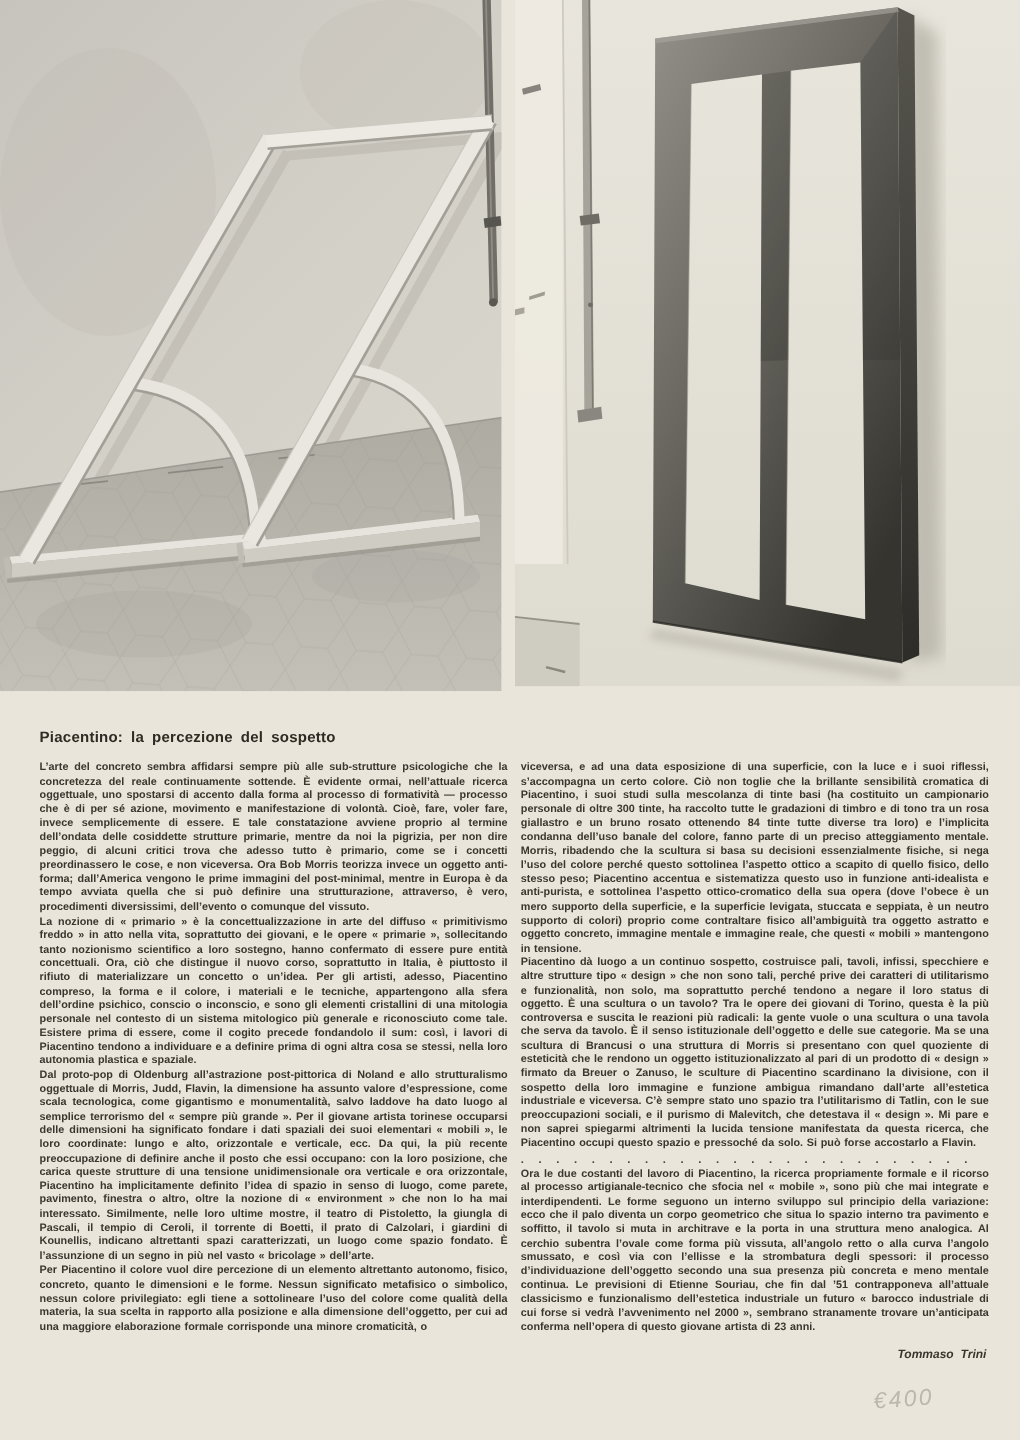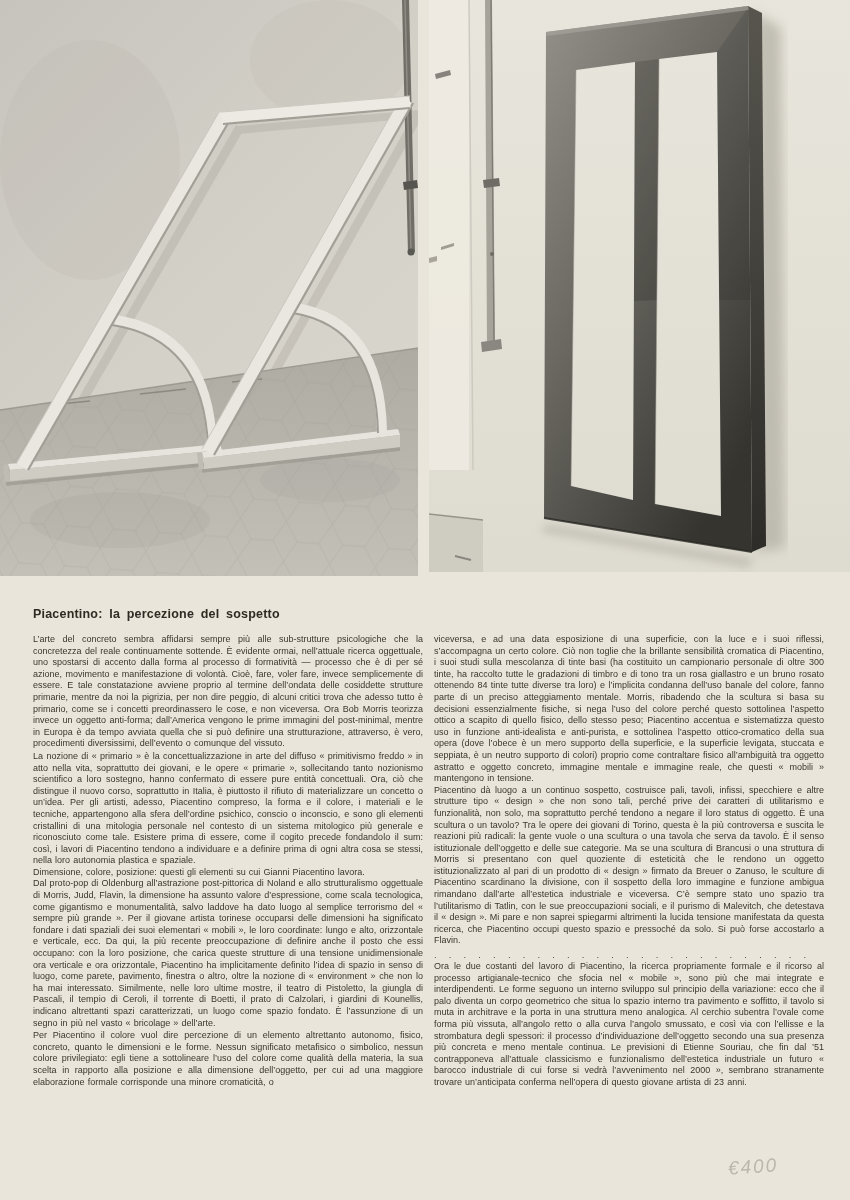--- a/index.html
+++ b/index.html
@@ -11,21 +11,21 @@
   .photo{position:absolute;top:0;overflow:hidden;}
   .photo svg{display:block;}
   .photo-left{left:0;width:418px;height:576px;}
   .photo-right{left:429px;width:421px;height:572px;}
 
   .article{position:absolute;left:33px;top:607px;width:791px;color:#3a362f;}
   .article h1{
     font-size:12.5px;font-weight:bold;color:#2e2a24;
     margin:0 0 13px 0;letter-spacing:.2px;word-spacing:3px;
   }
-  .columns{display:flex;gap:11px;}
+  .columns{display:flex;gap:11px;font-weight:bold;}
   .col{width:390px;}
   .para{
     font-size:9px;line-height:11.6px;text-align:justify;margin:0;
     word-spacing:.6px;hyphens:auto;-webkit-hyphens:auto;
   }
   .para.gap{margin-top:1px;}
   .dots{
     font-size:9.5px;line-height:11px;margin:2px 0 1px 0;color:#4a463f;
     word-spacing:9.5px;white-space:nowrap;overflow:hidden;
   }
@@ -199,28 +199,28 @@
       </g>
     </svg>
   </figure>
 
   <div class="article">
     <h1>Piacentino: la percezione del sospetto</h1>
     <div class="columns">
       <div class="col" id="col-left">
           <p class="para">L’arte del concreto sembra affidarsi sempre più alle sub-strutture psicologiche che la concretezza del reale continuamente sottende. È evidente ormai, nell’attuale ricerca oggettuale, uno spostarsi di accento dalla forma al processo di formatività — processo che è di per sé azione, movimento e manifestazione di volontà. Cioè, fare, voler fare, invece semplicemente di essere. E tale constatazione avviene proprio al termine dell’ondata delle cosiddette strutture primarie, mentre da noi la pigrizia, per non dire peggio, di alcuni critici trova che adesso tutto è primario, come se i concetti preordinassero le cose, e non viceversa. Ora Bob Morris teorizza invece un oggetto anti-forma; dall’America vengono le prime immagini del post-minimal, mentre in Europa è da tempo avviata quella che si può definire una strutturazione, attraverso, è vero, procedimenti diversissimi, dell’evento o comunque del vissuto.</p>
           <p class="para gap">La nozione di « primario » è la concettualizzazione in arte del diffuso « primitivismo freddo » in atto nella vita, soprattutto dei giovani, e le opere « primarie », sollecitando tanto nozionismo scientifico a loro sostegno, hanno confermato di essere pure entità concettuali. Ora, ciò che distingue il nuovo corso, soprattutto in Italia, è piuttosto il rifiuto di materializzare un concetto o un’idea. Per gli artisti, adesso, Piacentino compreso, la forma e il colore, i materiali e le tecniche, appartengono alla sfera dell’ordine psichico, conscio o inconscio, e sono gli elementi cristallini di una mitologia personale nel contesto di un sistema mitologico più generale e riconosciuto come tale. Esistere prima di essere, come il cogito precede fondandolo il sum: così, i lavori di Piacentino tendono a individuare e a definire prima di ogni altra cosa se stessi, nella loro autonomia plastica e spaziale.</p>
-          <p class="para">Dimensione, colore, posizione: questi gli elementi su cui Gianni Piacentino lavora.</p>
           <p class="para">Dal proto-pop di Oldenburg all’astrazione post-pittorica di Noland e allo strutturalismo oggettuale di Morris, Judd, Flavin, la dimensione ha assunto valore d’espressione, come scala tecnologica, come gigantismo e monumentalità, salvo laddove ha dato luogo al semplice terrorismo del « sempre più grande ». Per il giovane artista torinese occuparsi delle dimensioni ha significato fondare i dati spaziali dei suoi elementari « mobili », le loro coordinate: lungo e alto, orizzontale e verticale, ecc. Da qui, la più recente preoccupazione di definire anche il posto che essi occupano: con la loro posizione, che carica queste strutture di una tensione unidimensionale ora verticale e ora orizzontale, Piacentino ha implicitamente definito l’idea di spazio in senso di luogo, come parete, pavimento, finestra o altro, oltre la nozione di « environment » che non lo ha mai interessato. Similmente, nelle loro ultime mostre, il teatro di Pistoletto, la giungla di Pascali, il tempio di Ceroli, il torrente di Boetti, il prato di Calzolari, i giardini di Kounellis, indicano altrettanti spazi caratterizzati, un luogo come spazio fondato. È l’assunzione di un segno in più nel vasto « bricolage » dell’arte.</p>
           <p class="para gap">Per Piacentino il colore vuol dire percezione di un elemento altrettanto autonomo, fisico, concreto, quanto le dimensioni e le forme. Nessun significato metafisico o simbolico, nessun colore privilegiato: egli tiene a sottolineare l’uso del colore come qualità della materia, la sua scelta in rapporto alla posizione e alla dimensione dell’oggetto, per cui ad una maggiore elaborazione formale corrisponde una minore cromaticità, o</p>
         </div>
       <div class="col" id="col-right">
           <p class="para">viceversa, e ad una data esposizione di una superficie, con la luce e i suoi riflessi, s’accompagna un certo colore. Ciò non toglie che la brillante sensibilità cromatica di Piacentino, i suoi studi sulla mescolanza di tinte basi (ha costituito un campionario personale di oltre 300 tinte, ha raccolto tutte le gradazioni di timbro e di tono tra un rosa giallastro e un bruno rosato ottenendo 84 tinte tutte diverse tra loro) e l’implicita condanna dell’uso banale del colore, fanno parte di un preciso atteggiamento mentale. Morris, ribadendo che la scultura si basa su decisioni essenzialmente fisiche, si nega l’uso del colore perché questo sottolinea l’aspetto ottico a scapito di quello fisico, dello stesso peso; Piacentino accentua e sistematizza questo uso in funzione anti-idealista e anti-purista, e sottolinea l’aspetto ottico-cromatico della sua opera (dove l’obece è un mero supporto della superficie, e la superficie levigata, stuccata e seppiata, è un neutro supporto di colori) proprio come contraltare fisico all’ambiguità tra oggetto astratto e oggetto concreto, immagine mentale e immagine reale, che questi « mobili » mantengono in tensione.</p>
           <p class="para">Piacentino dà luogo a un continuo sospetto, costruisce pali, tavoli, infissi, specchiere e altre strutture tipo « design » che non sono tali, perché prive dei caratteri di utilitarismo e funzionalità, non solo, ma soprattutto perché tendono a negare il loro status di oggetto. È una scultura o un tavolo? Tra le opere dei giovani di Torino, questa è la più controversa e suscita le reazioni più radicali: la gente vuole o una scultura o una tavola che serva da tavolo. È il senso istituzionale dell’oggetto e delle sue categorie. Ma se una scultura di Brancusi o una struttura di Morris si presentano con quel quoziente di esteticità che le rendono un oggetto istituzionalizzato al pari di un prodotto di « design » firmato da Breuer o Zanuso, le sculture di Piacentino scardinano la divisione, con il sospetto della loro immagine e funzione ambigua rimandano dall’arte all’estetica industriale e viceversa. C’è sempre stato uno spazio tra l’utilitarismo di Tatlin, con le sue preoccupazioni sociali, e il purismo di Malevitch, che detestava il « design ». Mi pare e non saprei spiegarmi altrimenti la lucida tensione manifestata da questa ricerca, che Piacentino occupi questo spazio e pressoché da solo. Si può forse accostarlo a Flavin.</p>
           <div class="dots">. . . . . . . . . . . . . . . . . . . . . . . . . .</div>
           <p class="para">Ora le due costanti del lavoro di Piacentino, la ricerca propriamente formale e il ricorso al processo artigianale-tecnico che sfocia nel « mobile », sono più che mai integrate e interdipendenti. Le forme seguono un interno sviluppo sul principio della variazione: ecco che il palo diventa un corpo geometrico che situa lo spazio interno tra pavimento e soffitto, il tavolo si muta in architrave e la porta in una struttura meno analogica. Al cerchio subentra l’ovale come forma più vissuta, all’angolo retto o alla curva l’angolo smussato, e così via con l’ellisse e la strombatura degli spessori: il processo d’individuazione dell’oggetto secondo una sua presenza più concreta e meno mentale continua. Le previsioni di Etienne Souriau, che fin dal ’51 contrapponeva all’attuale classicismo e funzionalismo dell’estetica industriale un futuro « barocco industriale di cui forse si vedrà l’avvenimento nel 2000 », sembrano stranamente trovare un’anticipata conferma nell’opera di questo giovane artista di 23 anni.</p>
+          <p class="signature">Tommaso Trini</p>
         </div>
     </div>
   </div>
 
   <div class="annotation">€400</div>
 
 </div>
 
 </body></html>

